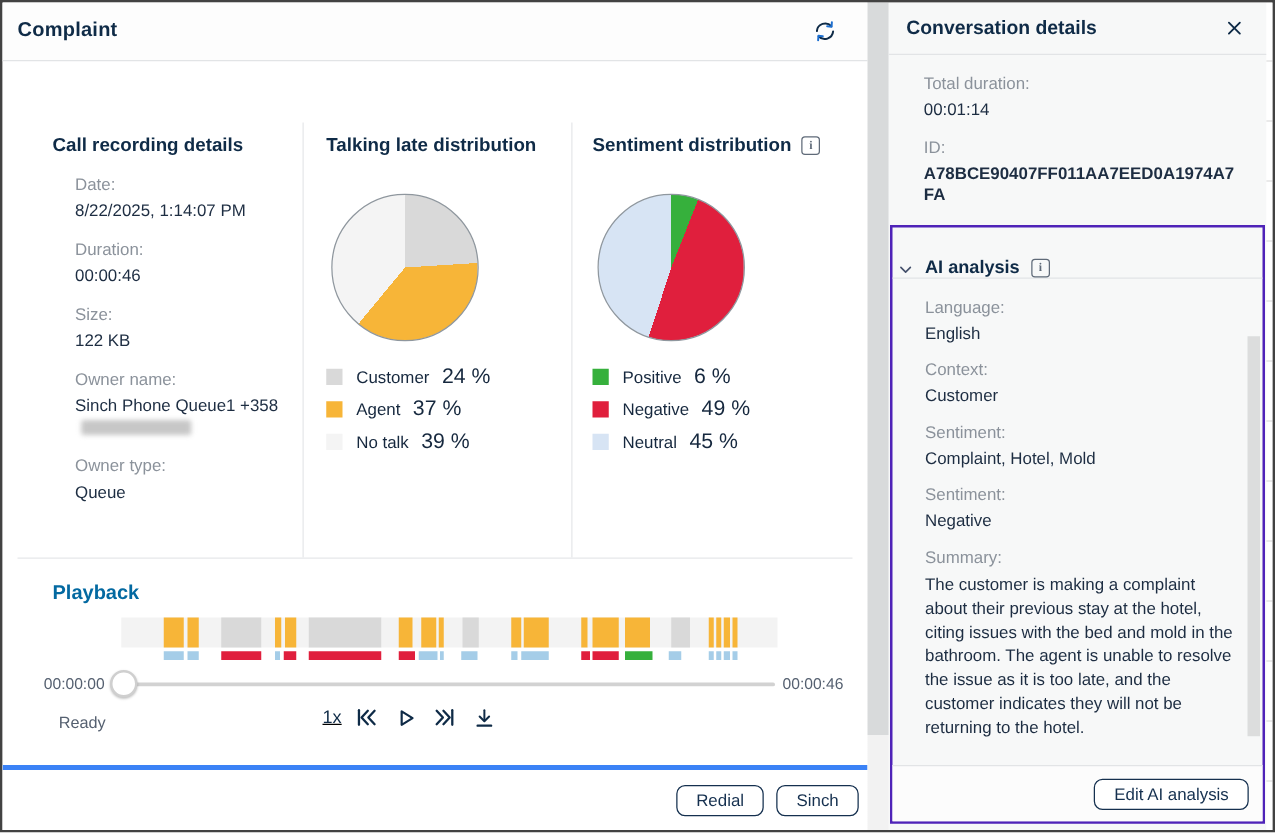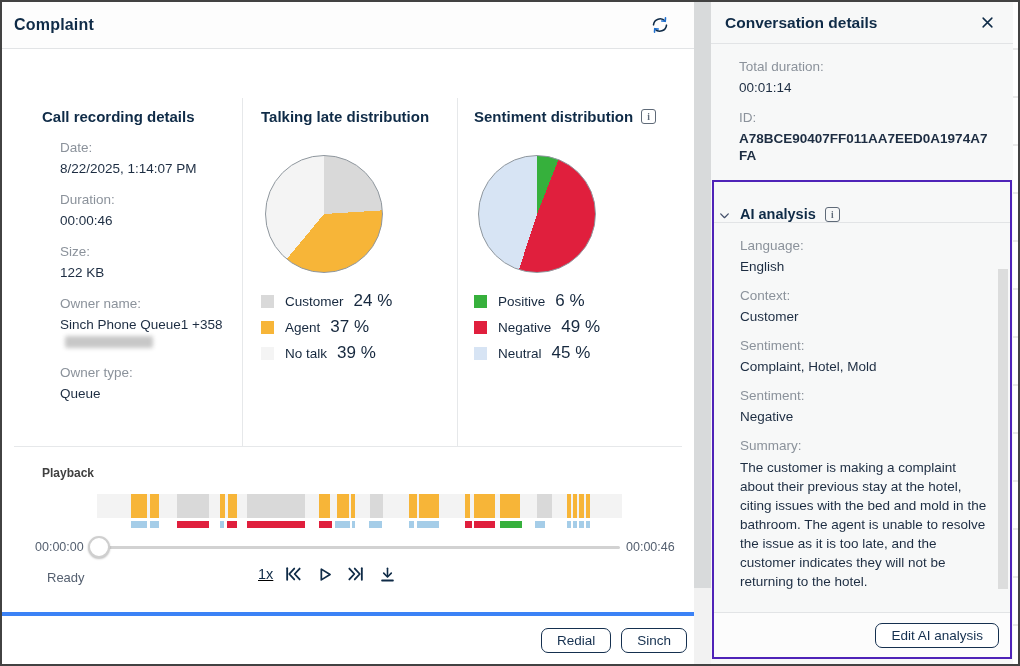--- a/index.html
+++ b/index.html
@@ -34,21 +34,21 @@
   .legend-row { display:flex; align-items:center; margin-bottom:6px; }
   .swatch { width:13px; height:13px; margin-right:11px; flex:0 0 13px; }
   .lg-label { font-size:13.5px; color:#16283e; margin-right:10px; }
   .lg-val { font-size:17px; color:#16283e; }
 
   .info-icon { display:inline-flex; align-items:center; justify-content:center; width:15px; height:15px; border:1.5px solid #5f6a78; border-radius:3px; font-size:9.5px; font-weight:bold; color:#5f6a78; font-family:"Liberation Serif", serif; cursor:pointer; }
 
   .hdiv { position:absolute; left:12px; right:12px; top:444px; height:1px; background:#e6e8ea; }
 
   .playback { position:absolute; left:0; top:456px; right:0; height:150px; }
-  .pb-h { position:absolute; left:40px; top:8px; font-size:12px; font-weight:bold; color:#404040; }
+  .pb-h { position:absolute; left:40px; top:8px; font-size:16px; font-weight:bold; color:#0369a1; }
   .wf { position:absolute; left:95px; top:36px; width:525px; }
   .wf-top { position:relative; height:24px; background:#f3f3f3; }
   .wf-bottom { position:relative; height:7px; margin-top:3px; }
   .wf-seg { position:absolute; top:0; bottom:0; }
   .pb-time { position:absolute; font-size:12.5px; color:#556070; top:82px; }
   .pb-elapsed { left:33px; }
   .pb-total { left:624px; }
   .track { position:absolute; left:95px; top:88px; width:523px; height:3px; background:#d2d2d2; border-radius:2px; cursor:pointer; }
   .handle { position:absolute; left:86px; top:78px; width:22px; height:22px; border-radius:50%; background:#fff; border:2px solid #cfcfcf; box-shadow:0 1px 2px rgba(0,0,0,.25); cursor:grab; }
   .pb-status { position:absolute; left:45px; top:112px; font-size:13px; color:#556070; }

